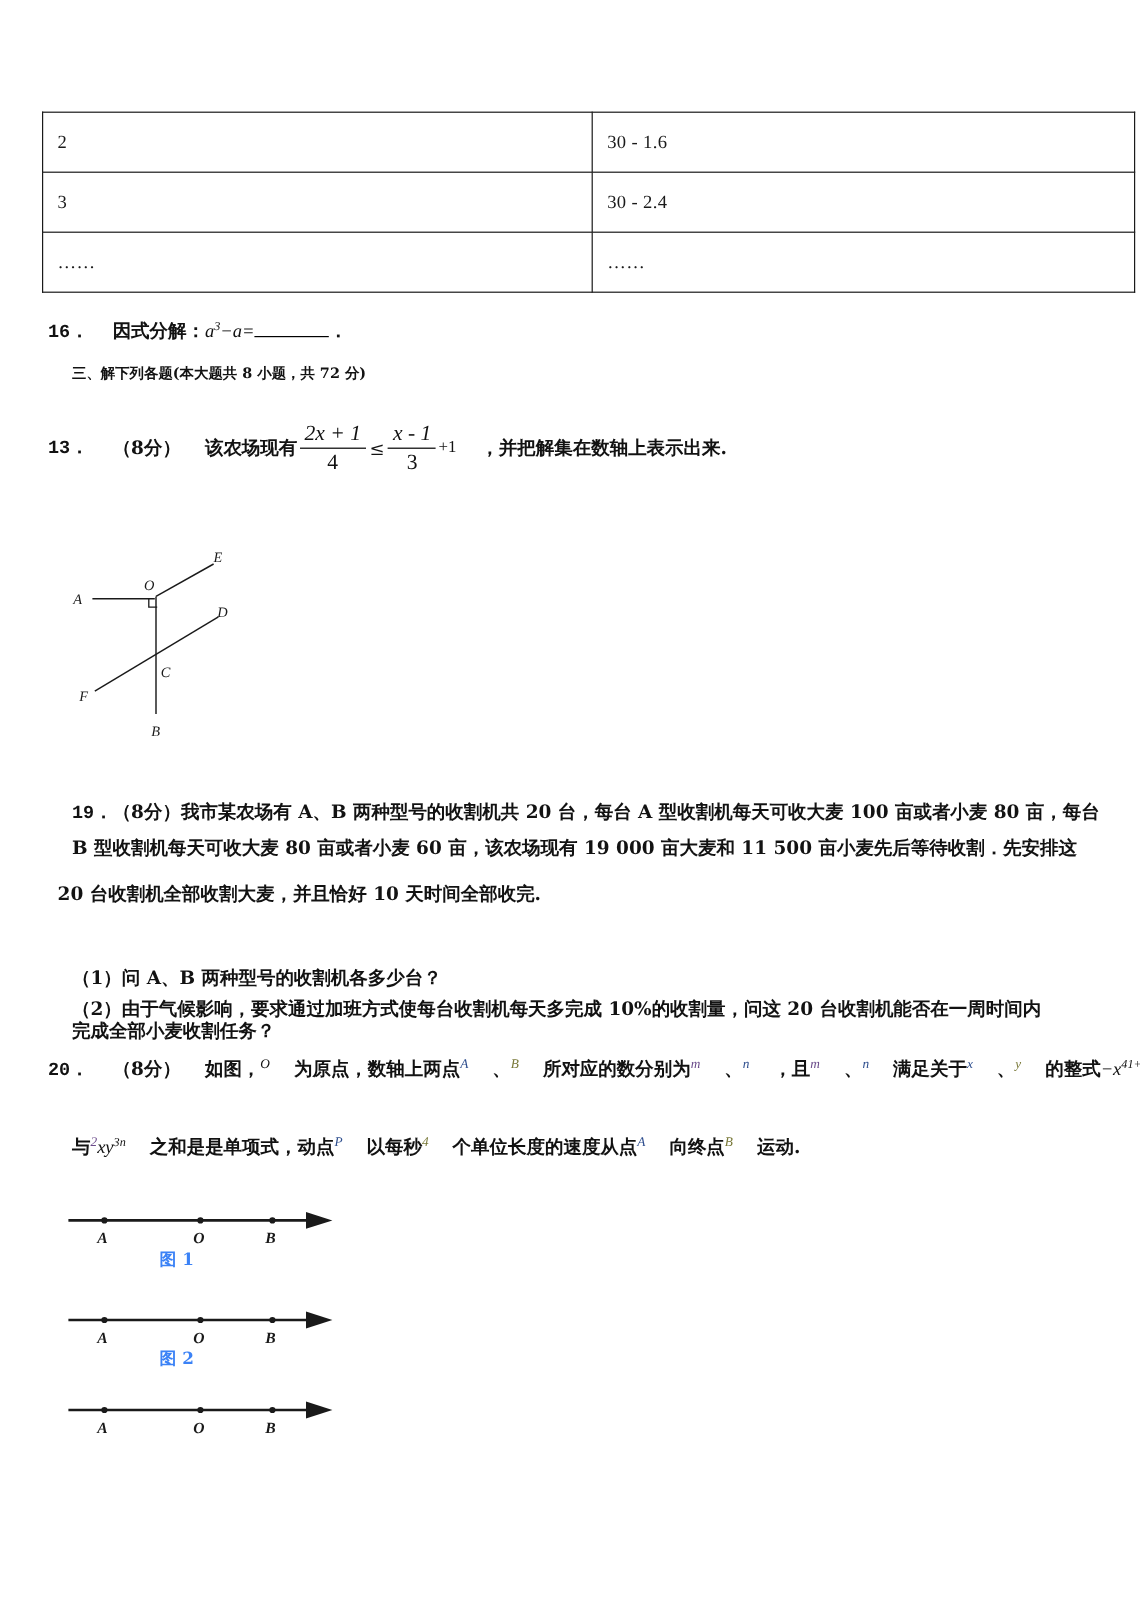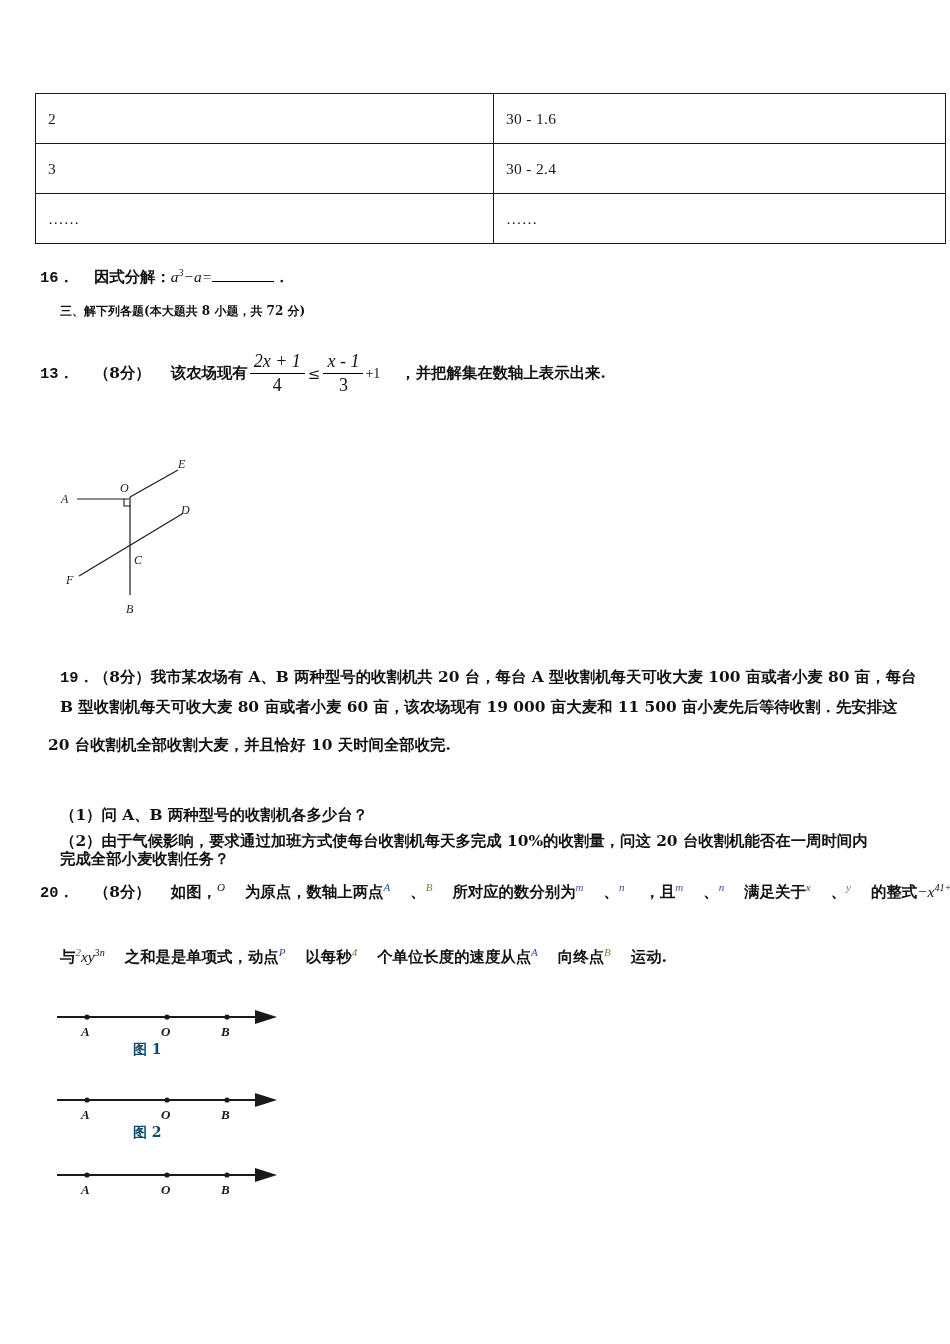--- a/index.html
+++ b/index.html
@@ -167,21 +167,21 @@
     height: 70px;
   }
   #nl1 { left: 55px; top: 1005px; }
   #nl2 { left: 55px; top: 1088px; }
   #nl3 { left: 55px; top: 1163px; }
   .nl-caption {
     position: absolute;
     font-size: 14px;
     font-family: "DejaVu Serif", serif;
     font-weight: 700;
-    color: #0c4a6e;
+    color: #3b82f6;
     left: 78px;
     top: 36px;
     white-space: nowrap;
   }
 </style>
 </head>
 <body>
 
 <div class="page">
 

